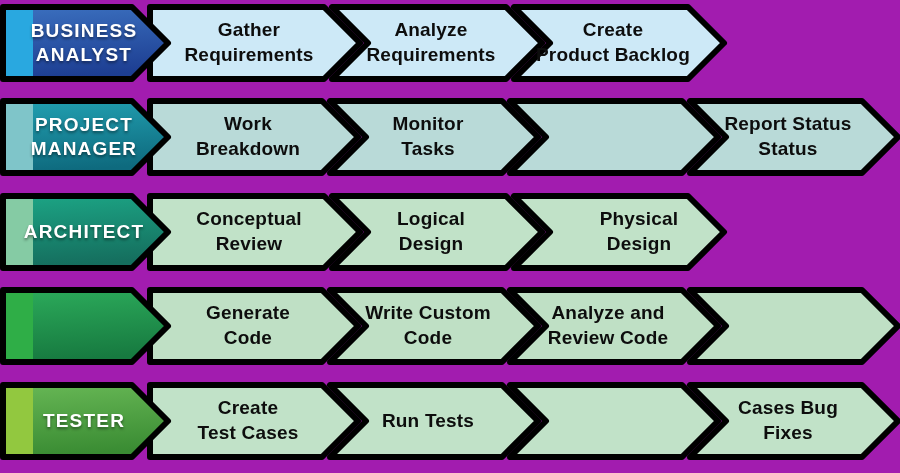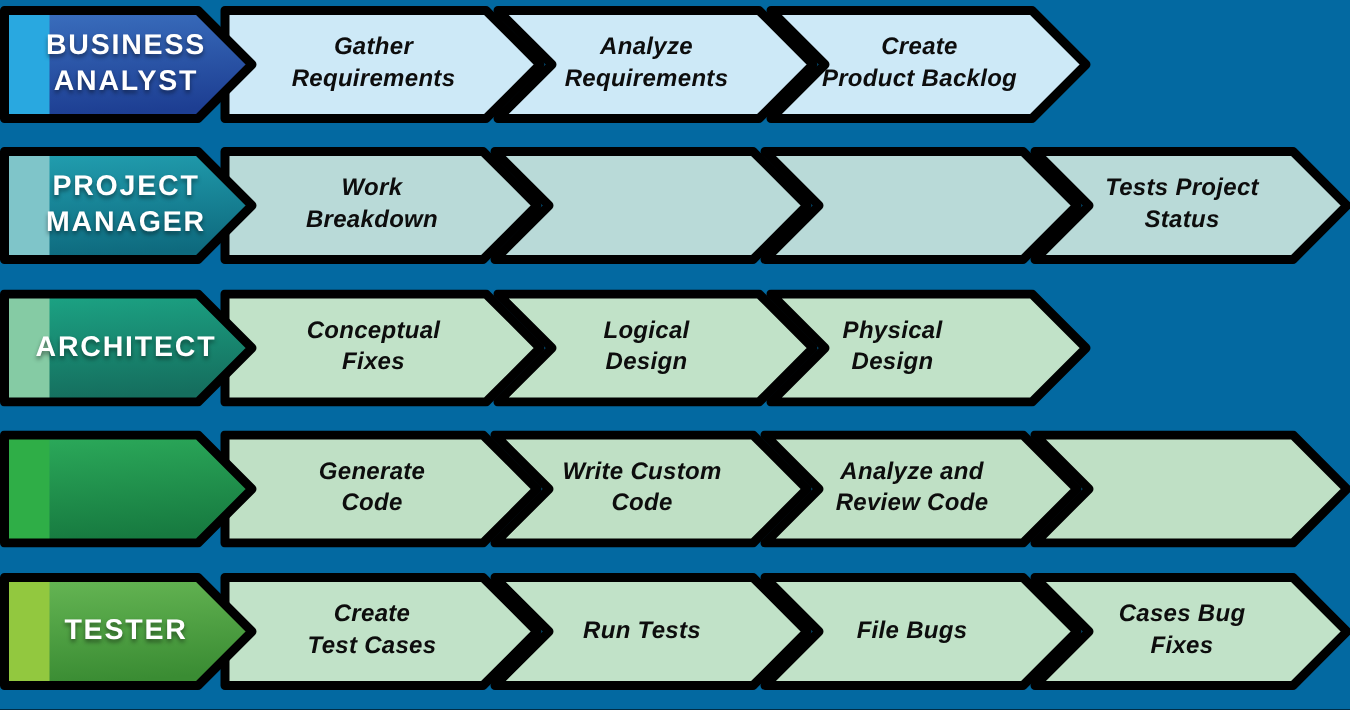--- a/index.html
+++ b/index.html
@@ -5,21 +5,21 @@
   html, body {
     margin: 0;
     padding: 0;
     background: #000000;
     font-family: "Liberation Sans", sans-serif;
   }
   #figure {
     position: relative;
     width: 900px;
     height: 473px;
-    background: #0369a1;
+    background: #a21caf;
     overflow: hidden;
   }
   .row {
     position: absolute;
     left: 0;
     width: 900px;
     height: 78px;
   }
   .row svg {
     position: absolute;
@@ -41,25 +41,24 @@
   .role-label {
     color: #ffffff;
     font-size: 19px;
     font-weight: bold;
     letter-spacing: 1.2px;
     line-height: 1.25;
     text-shadow: 0 2px 3px rgba(0,0,0,0.45);
   }
   .task-label {
     color: #0d0d0d;
-    font-size: 16px;
+    font-size: 19px;
     font-weight: bold;
     letter-spacing: 0.2px;
     line-height: 1.3;
-    font-style: italic;
   }
 </style>
 </head>
 <body>
 
 <div id="figure">
   <div class="row" style="top: 4px;">
       <svg width="900" height="78">
         <defs>
           <linearGradient id="grad0" x1="0" y1="0" x2="0.15" y2="1">
@@ -96,44 +95,46 @@
         <polygon points="510,3 682,3 718,39 682,75 510,75 546,39" fill="#b9dad8" stroke="#000000" stroke-width="6" stroke-linejoin="round"></polygon>
         <polygon points="690,3 862,3 898,39 862,75 690,75 726,39" fill="#b9dad8" stroke="#000000" stroke-width="6" stroke-linejoin="round"></polygon>
         <polygon points="3,3 132,3 168,39 132,75 3,75" fill="url(#grad1)"></polygon>
         <rect x="3" y="3" width="30" height="72" fill="#7fc5c9"></rect>
         <polygon points="3,3 132,3 168,39 132,75 3,75" fill="none" stroke="#000000" stroke-width="6" stroke-linejoin="round"></polygon>
       </svg>
       <div class="label task-label" style="left: 162px; width: 172px;">Work
 Breakdown</div>
       <div class="label role-label" style="left: 28px; width: 112px;">PROJECT
 MANAGER</div>
-      <div class="label task-label" style="left: 702px; width: 172px;">Tests Project
+      <div class="label task-label" style="left: 342px; width: 172px;">Monitor
+Tasks</div>
+      <div class="label task-label" style="left: 702px; width: 172px;">Report Status
 Status</div>
     </div>
   <div class="row" style="top: 193px;">
       <svg width="900" height="78">
         <defs>
           <linearGradient id="grad2" x1="0" y1="0" x2="0.15" y2="1">
             <stop offset="0" stop-color="#1ca585"></stop>
             <stop offset="1" stop-color="#156e5e"></stop>
           </linearGradient>
         </defs>
         <polygon points="150,3 324,3 360,39 324,75 150,75" fill="#c1e2c8" stroke="#000000" stroke-width="6" stroke-linejoin="round"></polygon>
         <polygon points="332,3 506,3 542,39 506,75 332,75 368,39" fill="#c1e2c8" stroke="#000000" stroke-width="6" stroke-linejoin="round"></polygon>
         <polygon points="514,3 688,3 724,39 688,75 514,75 550,39" fill="#c1e2c8" stroke="#000000" stroke-width="6" stroke-linejoin="round"></polygon>
         <polygon points="3,3 132,3 168,39 132,75 3,75" fill="url(#grad2)"></polygon>
         <rect x="3" y="3" width="30" height="72" fill="#85cba4"></rect>
         <polygon points="3,3 132,3 168,39 132,75 3,75" fill="none" stroke="#000000" stroke-width="6" stroke-linejoin="round"></polygon>
       </svg>
       <div class="label role-label" style="left: 28px; width: 112px;">ARCHITECT</div>
       <div class="label task-label" style="left: 162px; width: 174px;">Conceptual
-Fixes</div>
+Review</div>
       <div class="label task-label" style="left: 344px; width: 174px;">Logical
 Design</div>
-      <div class="label task-label" style="left: 508px; width: 174px; text-align: center;">Physical
+      <div class="label task-label" style="left: 552px; width: 174px; text-align: center;">Physical
 Design</div>
     </div>
   <div class="row" style="top: 287px;">
       <svg width="900" height="78">
         <defs>
           <linearGradient id="grad3" x1="0" y1="0" x2="0.15" y2="1">
             <stop offset="0" stop-color="#2cab5b"></stop>
             <stop offset="1" stop-color="#177a40"></stop>
           </linearGradient>
         </defs>
@@ -165,17 +166,16 @@
         <polygon points="510,3 682,3 718,39 682,75 510,75 546,39" fill="#c1e2c8" stroke="#000000" stroke-width="6" stroke-linejoin="round"></polygon>
         <polygon points="690,3 862,3 898,39 862,75 690,75 726,39" fill="#c1e2c8" stroke="#000000" stroke-width="6" stroke-linejoin="round"></polygon>
         <polygon points="3,3 132,3 168,39 132,75 3,75" fill="url(#grad4)"></polygon>
         <rect x="3" y="3" width="30" height="72" fill="#92c83f"></rect>
         <polygon points="3,3 132,3 168,39 132,75 3,75" fill="none" stroke="#000000" stroke-width="6" stroke-linejoin="round"></polygon>
       </svg>
       <div class="label role-label" style="left: 28px; width: 112px; text-align: right;">TESTER</div>
       <div class="label task-label" style="left: 162px; width: 172px;">Create
 Test Cases</div>
       <div class="label task-label" style="left: 342px; width: 172px; text-align: right;">Run Tests</div>
-      <div class="label task-label" style="left: 522px; width: 172px;">File Bugs</div>
       <div class="label task-label" style="left: 702px; width: 172px;">Cases Bug
 Fixes</div>
     </div>
 </div>
 
 </body></html>

